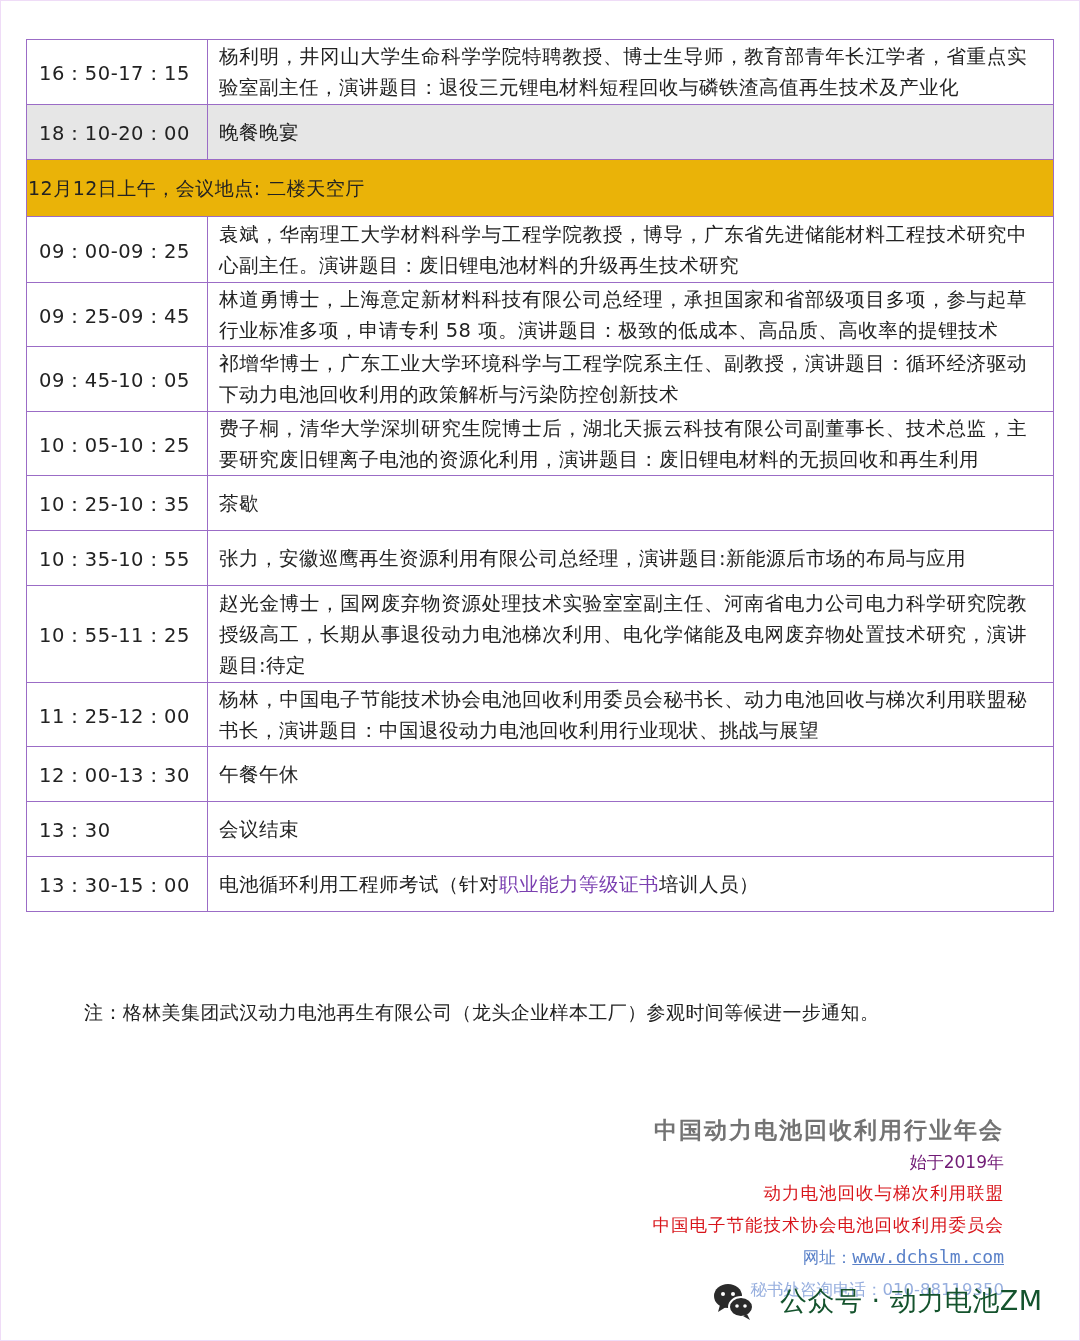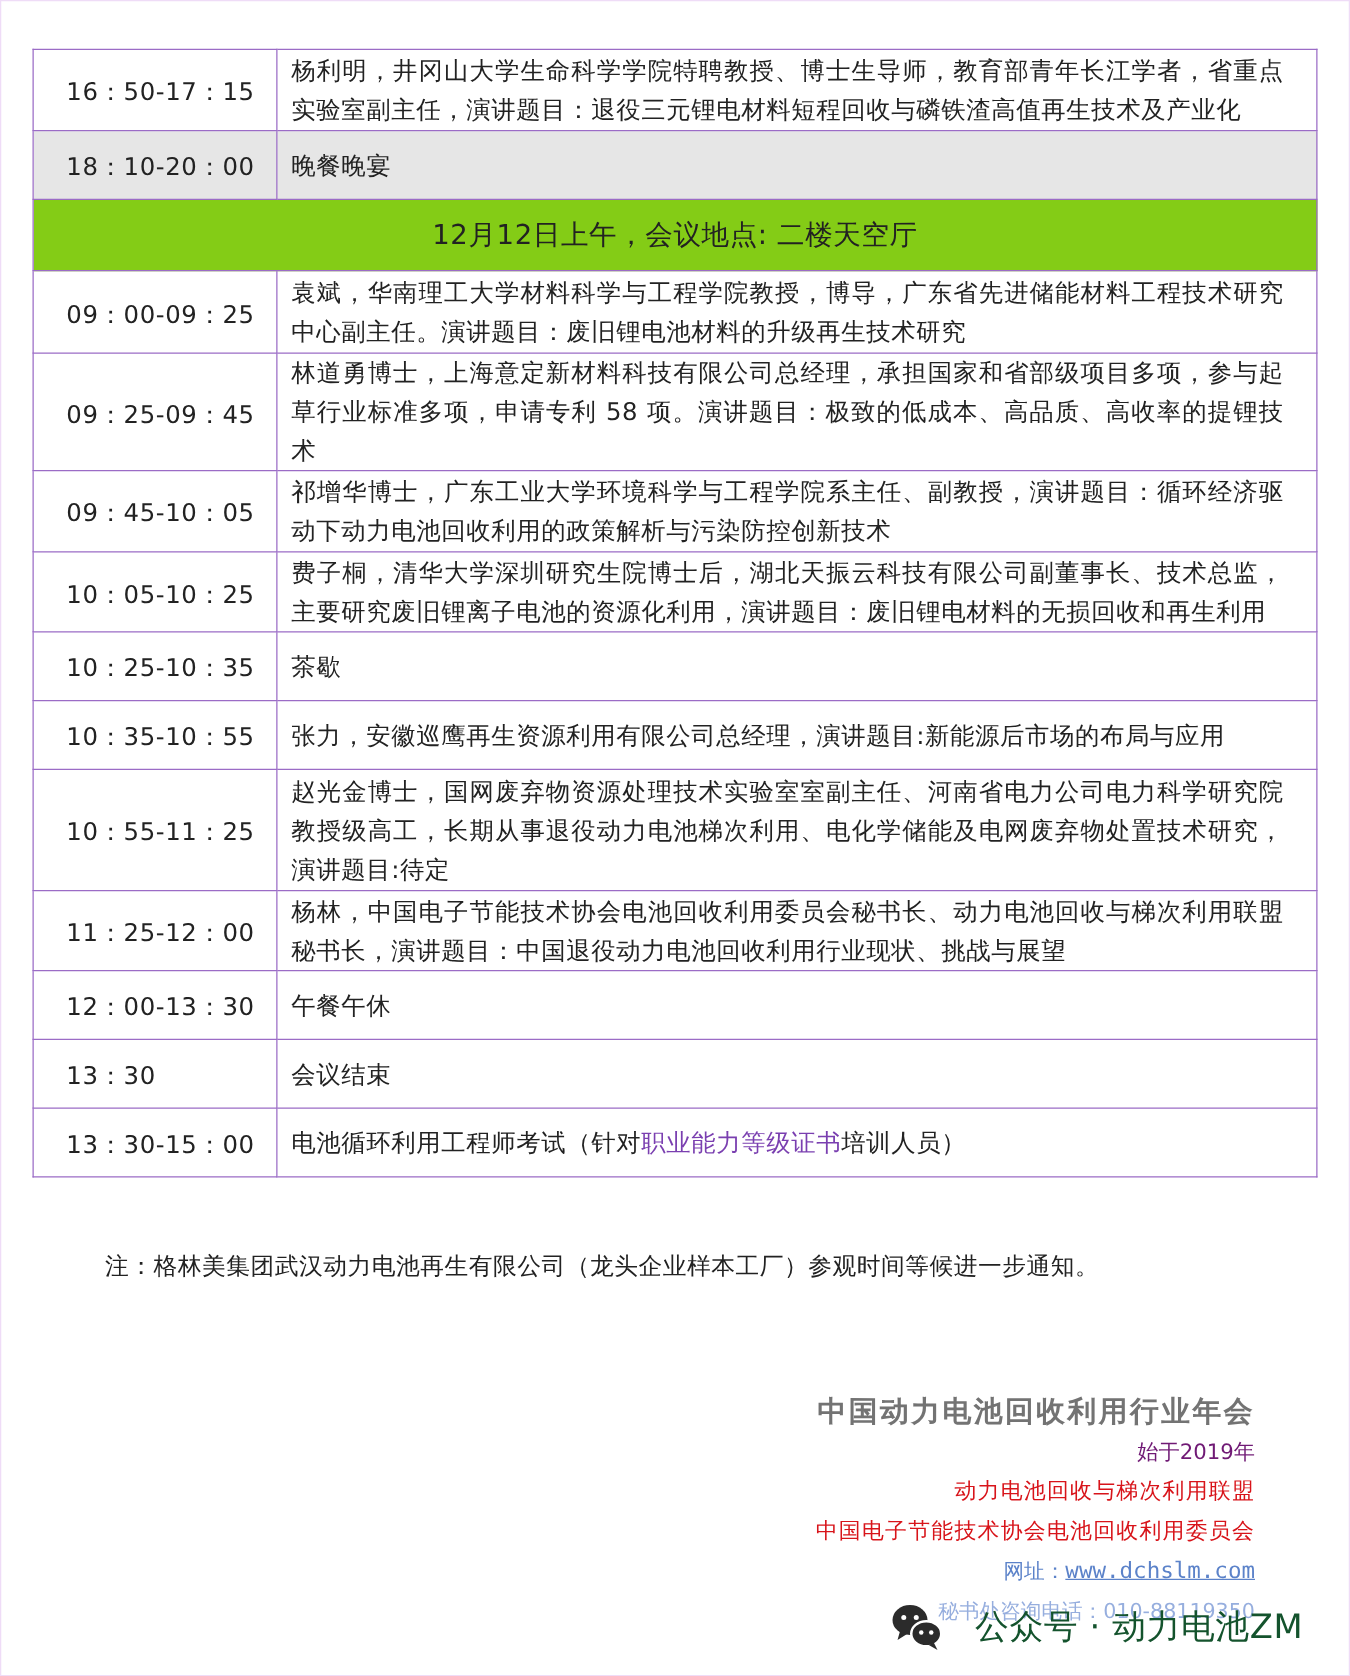--- a/index.html
+++ b/index.html
@@ -15,25 +15,25 @@
   }
   table.schedule {
     position: absolute; left: 26px; top: 39px; width: 1028px;
     border-collapse: collapse; table-layout: fixed;
   }
   table.schedule td {
     border: 1.5px solid #9b6cc6;
     font-size: 19.5px; line-height: 31px; vertical-align: middle;
     letter-spacing: 0.5px;
   }
-  td.time { width: 167px; padding-left: 26px; padding-top: 4px; font-size: 18.5px; letter-spacing: 0.3px; }
+  td.time { width: 167px; padding-left: 12px; padding-top: 4px; font-size: 18.5px; letter-spacing: 0.3px; }
   td.desc { padding: 0 26px 0 11px; text-align: justify; }
   tr.gray td { background: #e6e6e6; }
   tr.section td {
-    background: #84cc16; text-align: center; font-size: 22px;
+    background: #eab308; font-size: 19px;
   }
   .hl { color: #7a3fb0; }
   .note {
     position: absolute; left: 84px; top: 1000px;
     font-size: 19px; letter-spacing: 0.4px; color: #222;
   }
   .footer {
     position: absolute; right: 76px; top: 1115px; text-align: right;
   }
   .footer div { line-height: 31.5px; }

